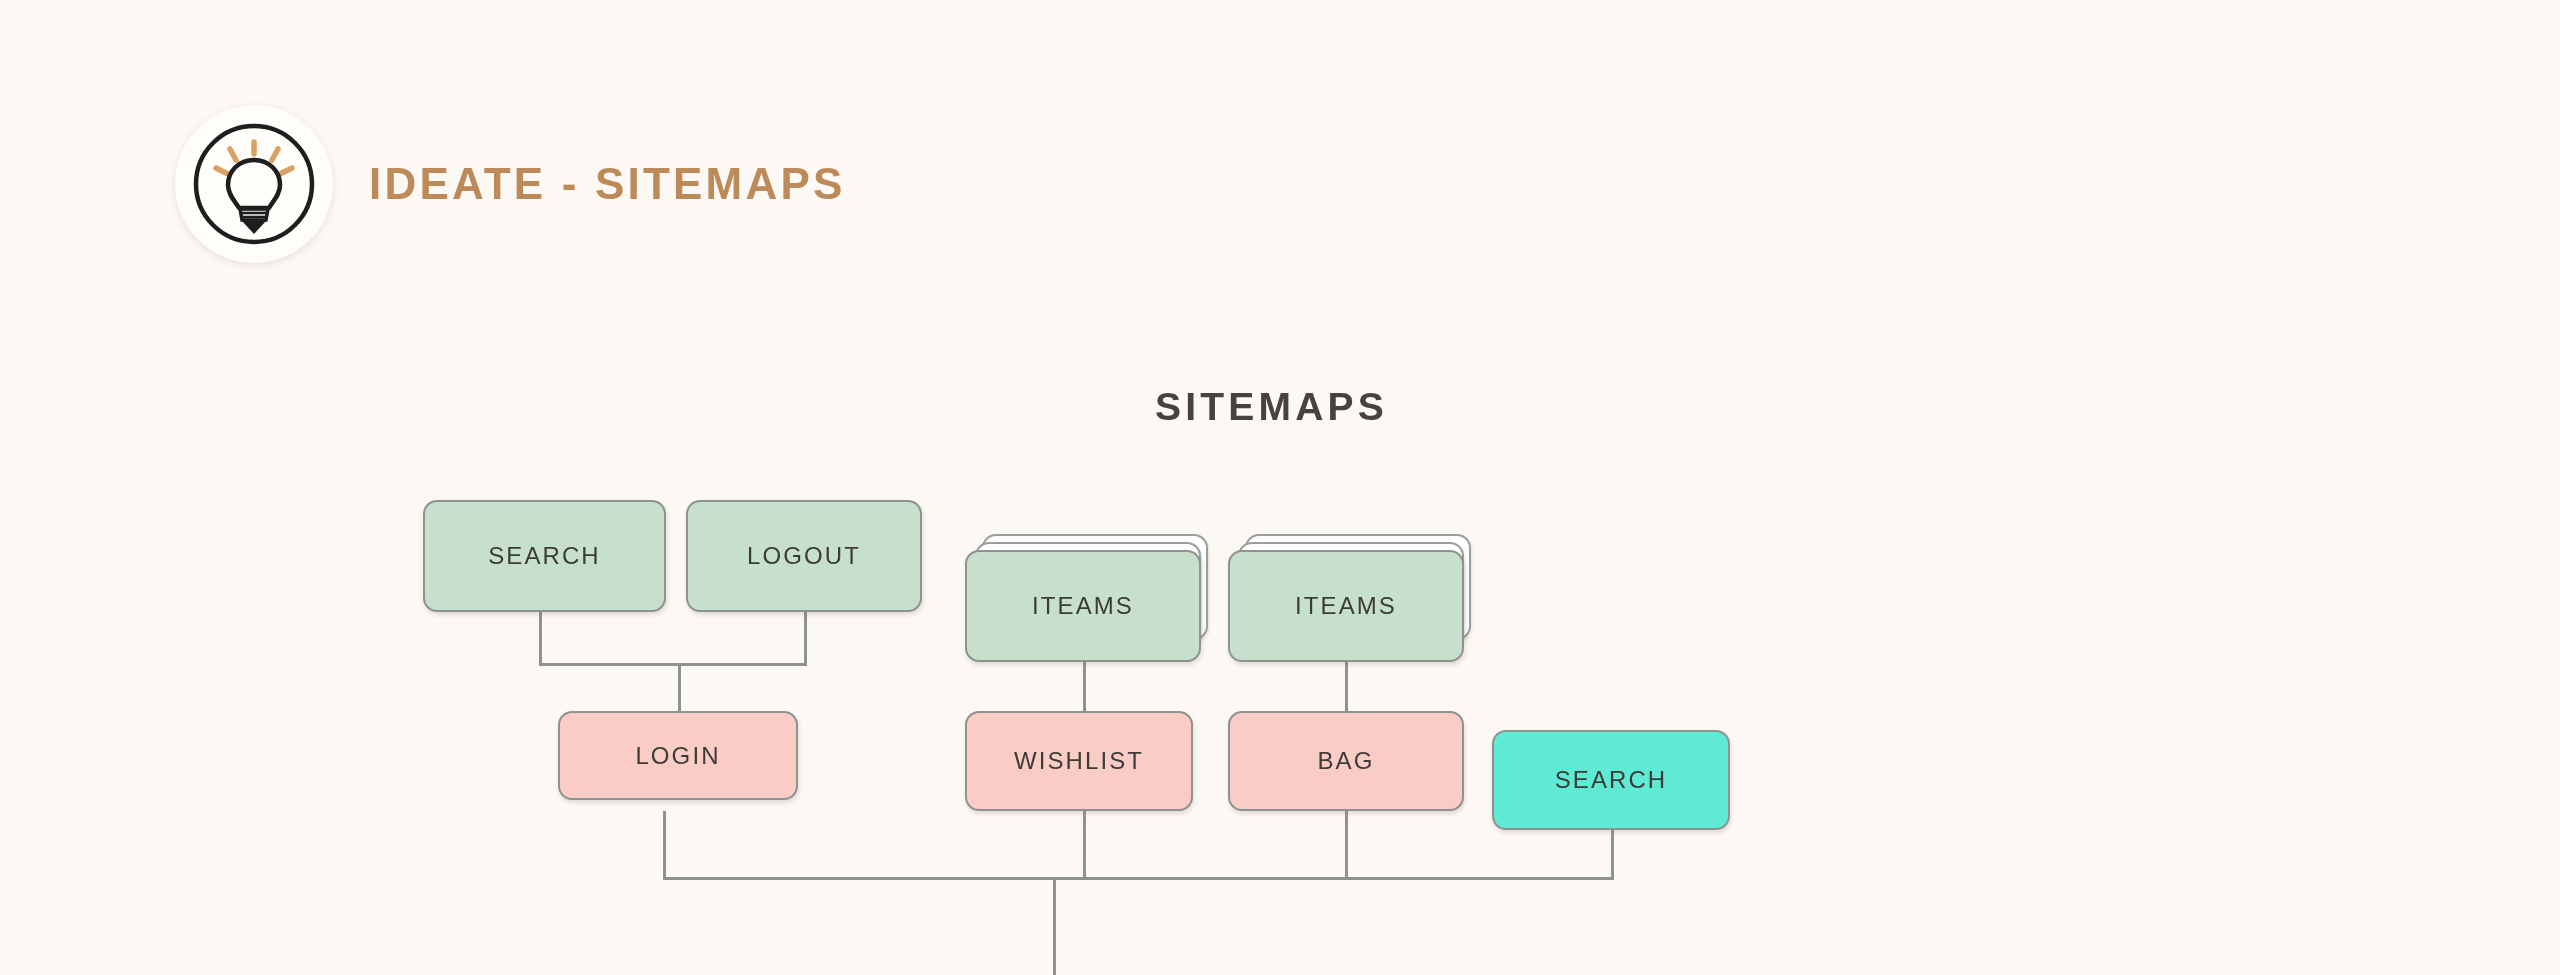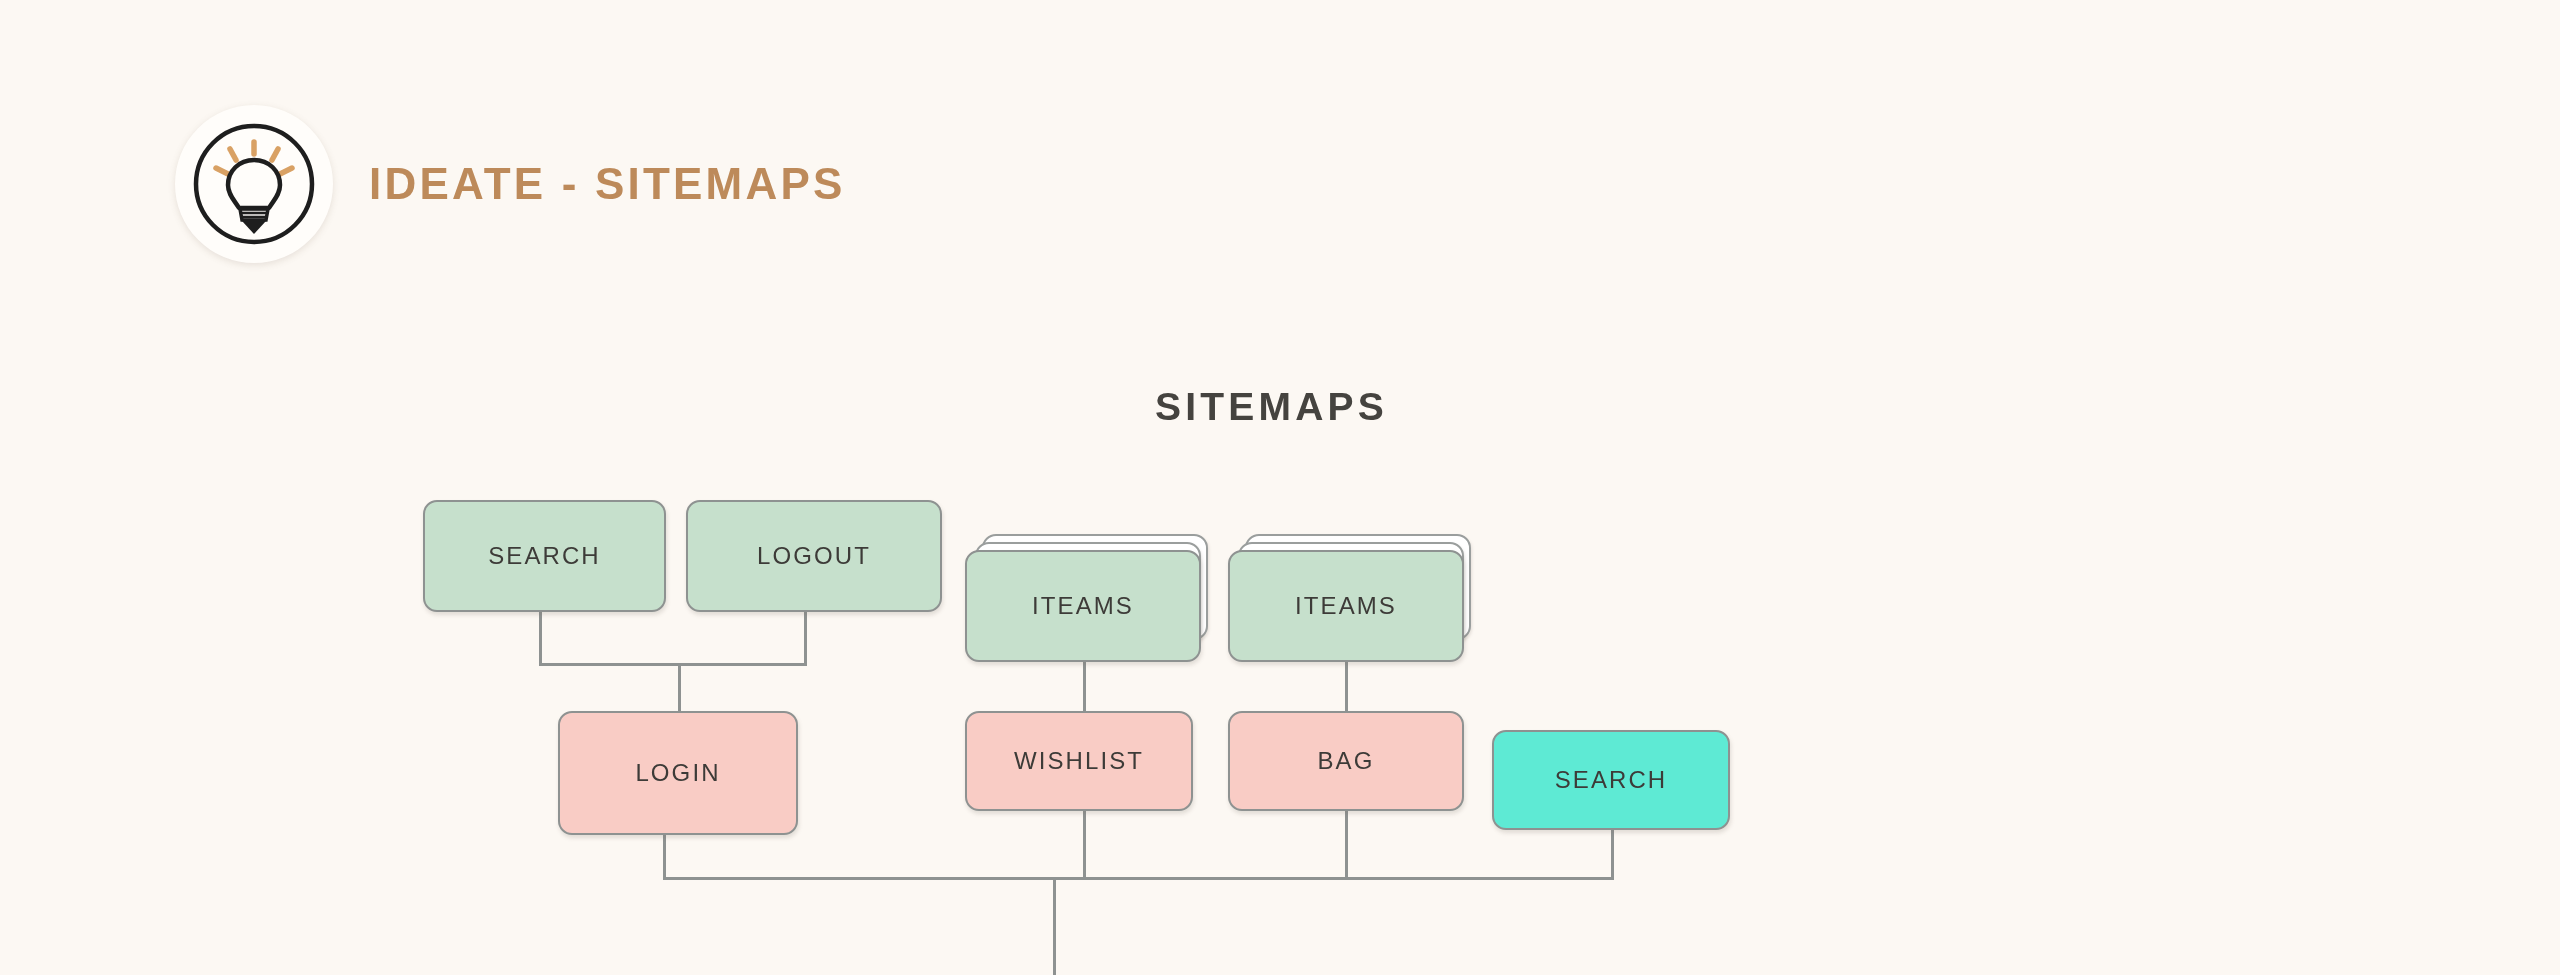--- a/index.html
+++ b/index.html
@@ -159,37 +159,37 @@
   <div class="ln v" style="left:1611px; top:811px; height:68px;"></div>
 
   <div class="ln h" style="left:663px; top:877px; width:951px;"></div>
 
   <div class="ln v" style="left:1053px; top:877px; height:98px;"></div>
 
   <div class="node green" style="left:423px; top:500px; width:243px; height:112px;">
     <span class="node-label">SEARCH</span>
   </div>
 
-  <div class="node green" style="left:686px; top:500px; width:256px; height:112px;">
+  <div class="node green" style="left:686px; top:500px; width:236px; height:112px;">
     <span class="node-label">LOGOUT</span>
   </div>
 
   <div class="stack-card s2" style="left:982px; top:534px; width:226px; height:106px;"></div>
   <div class="stack-card s1" style="left:975px; top:542px; width:226px; height:106px;"></div>
   <div class="node green" style="left:965px; top:550px; width:236px; height:112px;">
     <span class="node-label">ITEAMS</span>
   </div>
 
   <div class="stack-card s2" style="left:1245px; top:534px; width:226px; height:106px;"></div>
   <div class="stack-card s1" style="left:1238px; top:542px; width:226px; height:106px;"></div>
   <div class="node green" style="left:1228px; top:550px; width:236px; height:112px;">
     <span class="node-label">ITEAMS</span>
   </div>
 
-  <div class="node pink" style="left:558px; top:711px; width:240px; height:124px;">
+  <div class="node pink" style="left:558px; top:711px; width:240px; height:89px;">
     <span class="node-label">LOGIN</span>
   </div>
 
   <div class="node pink" style="left:965px; top:711px; width:228px; height:100px;">
     <span class="node-label">WISHLIST</span>
   </div>
 
   <div class="node pink" style="left:1228px; top:711px; width:236px; height:100px;">
     <span class="node-label">BAG</span>
   </div>

